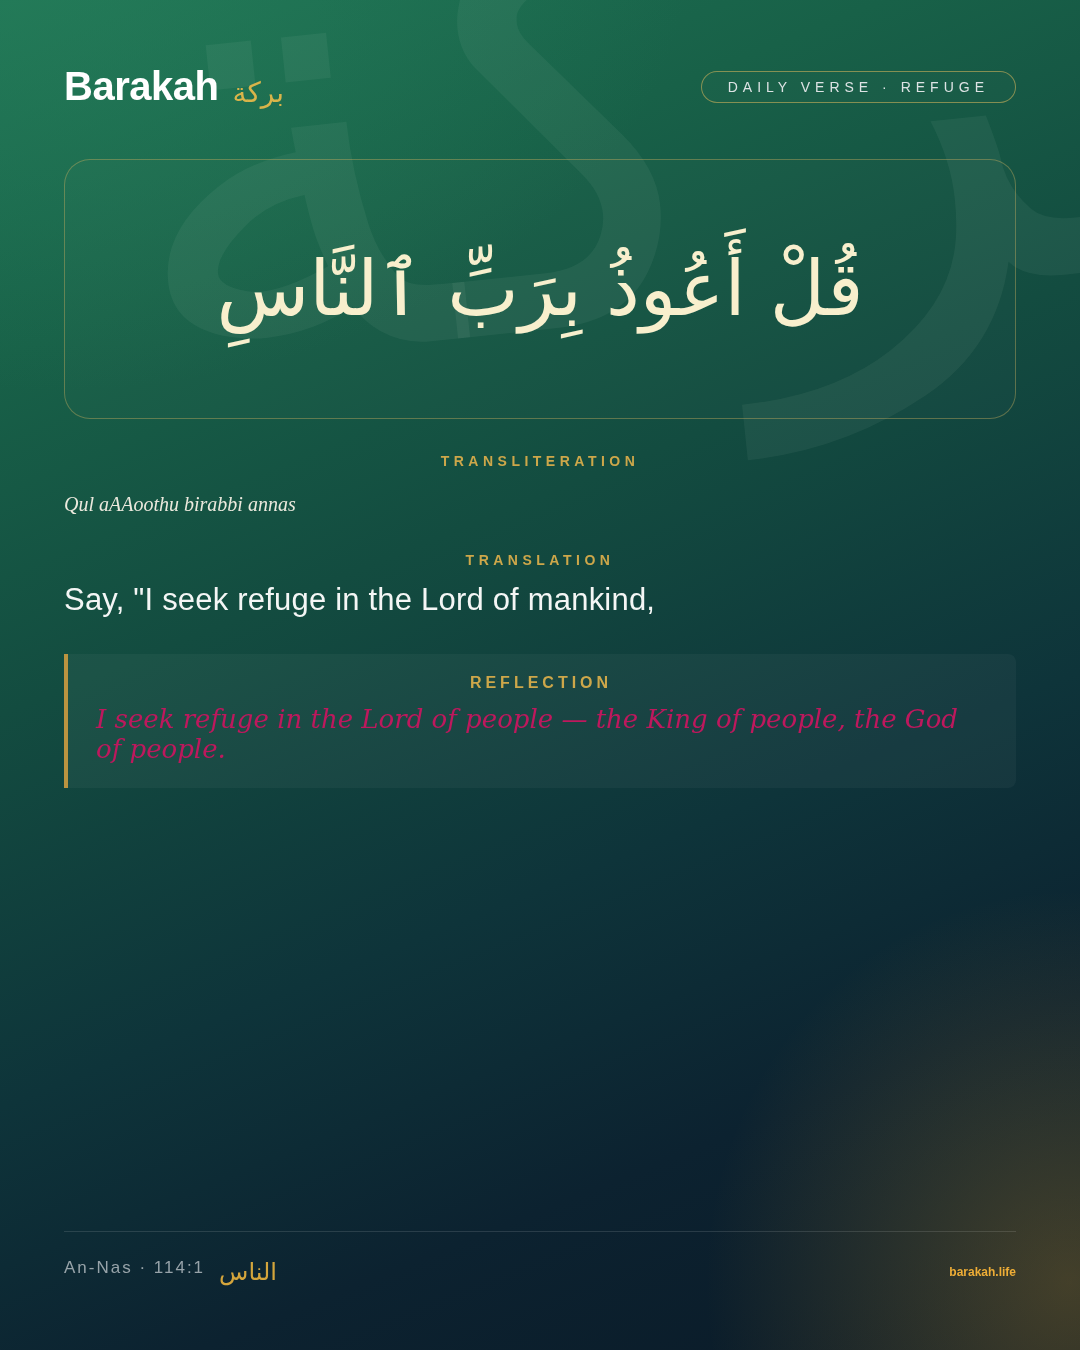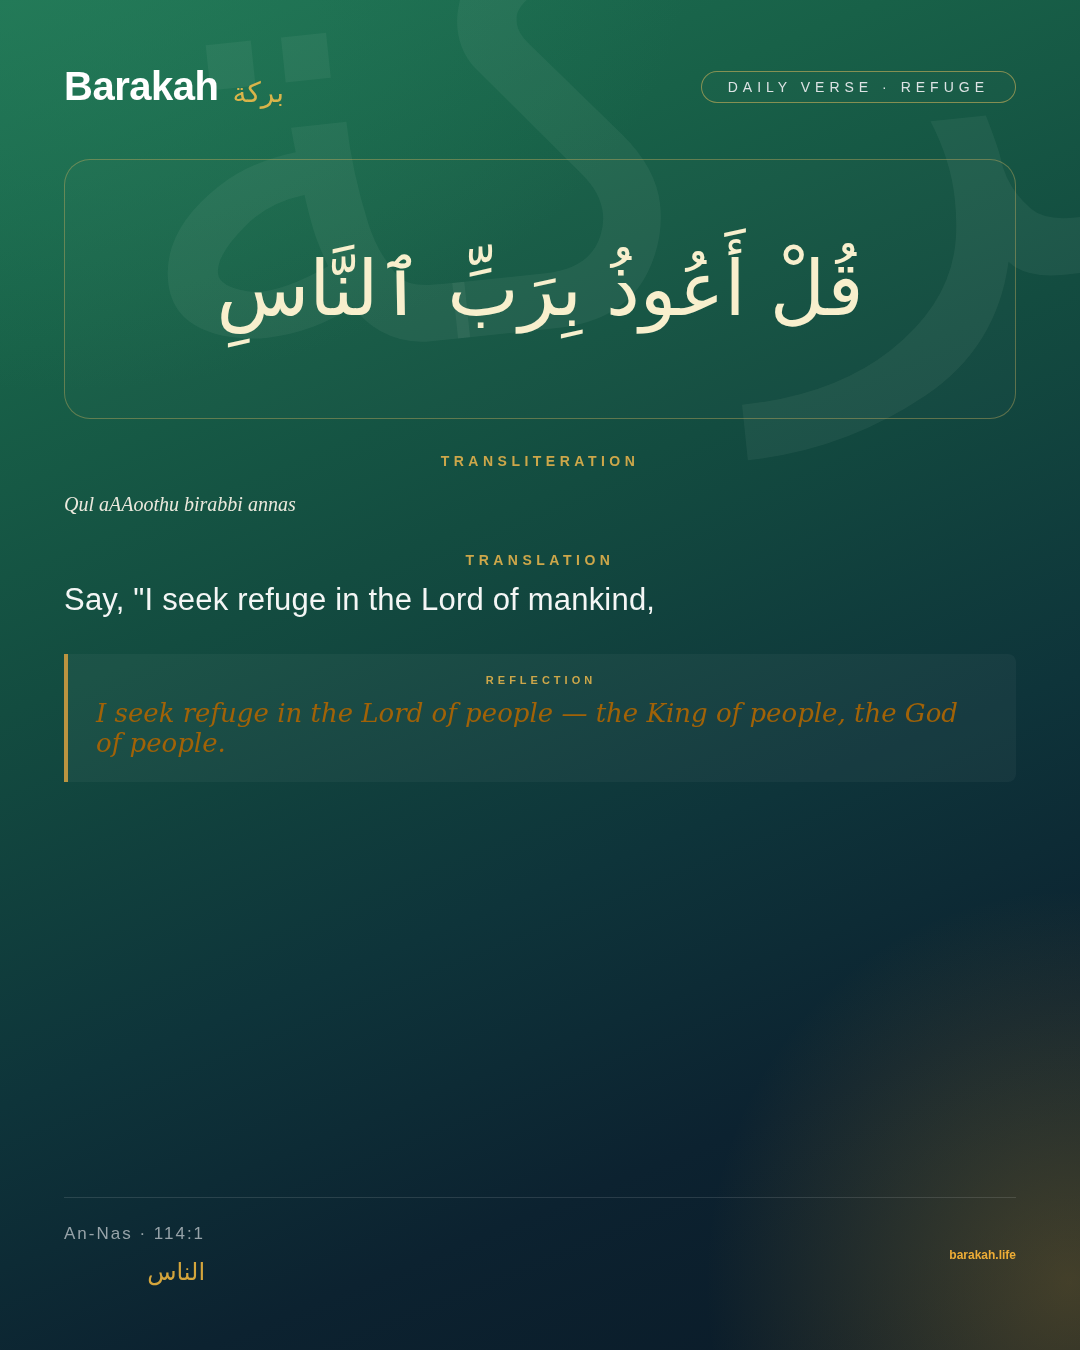--- a/index.html
+++ b/index.html
@@ -89,36 +89,36 @@
     letter-spacing:0.2px;
   }
   
   .reflection{
     margin-top:36px;
     background:rgba(255,255,255,0.04);
     border-left:4px solid #bb9440;
     border-radius:0 8px 8px 0;
     padding:20px 30px 24px 28px;
   }
-  .reflection-label{ font-size:11px; letter-spacing:4px; }
+  .reflection-label{ font-size:16px; letter-spacing:4px; }
   .reflection-text{
     margin-top:12px;
     font-family:"DejaVu Serif", serif;
     font-style:italic;
     font-size:26px;
-    color:#a16207;
+    color:#be185d;
   }
   .spacer{ flex:1; }
   
   .footer{
     border-top:1px solid rgba(255,255,255,0.12);
     padding-top:26px;
     display:flex; justify-content:space-between; align-items:center;
   }
-  .footer-left{ display:flex; align-items:flex-end; gap:14px;flex-direction:column; }
+  .footer-left{ display:flex; align-items:flex-start; gap:14px; }
   .surah-ref{ font-size:17px; letter-spacing:2px; color:#97a3a9; }
   .surah-arabic{ font-family:"DejaVu Sans", sans-serif; font-size:24px; color:#d4a53c; direction:rtl; }
   .site-link{ font-size:12px; font-weight:700; color:#eead36; text-decoration:none; }
 </style>
 </head>
 <body>
 
 <div class="watermark">بركة</div>
 
 <div class="page">

